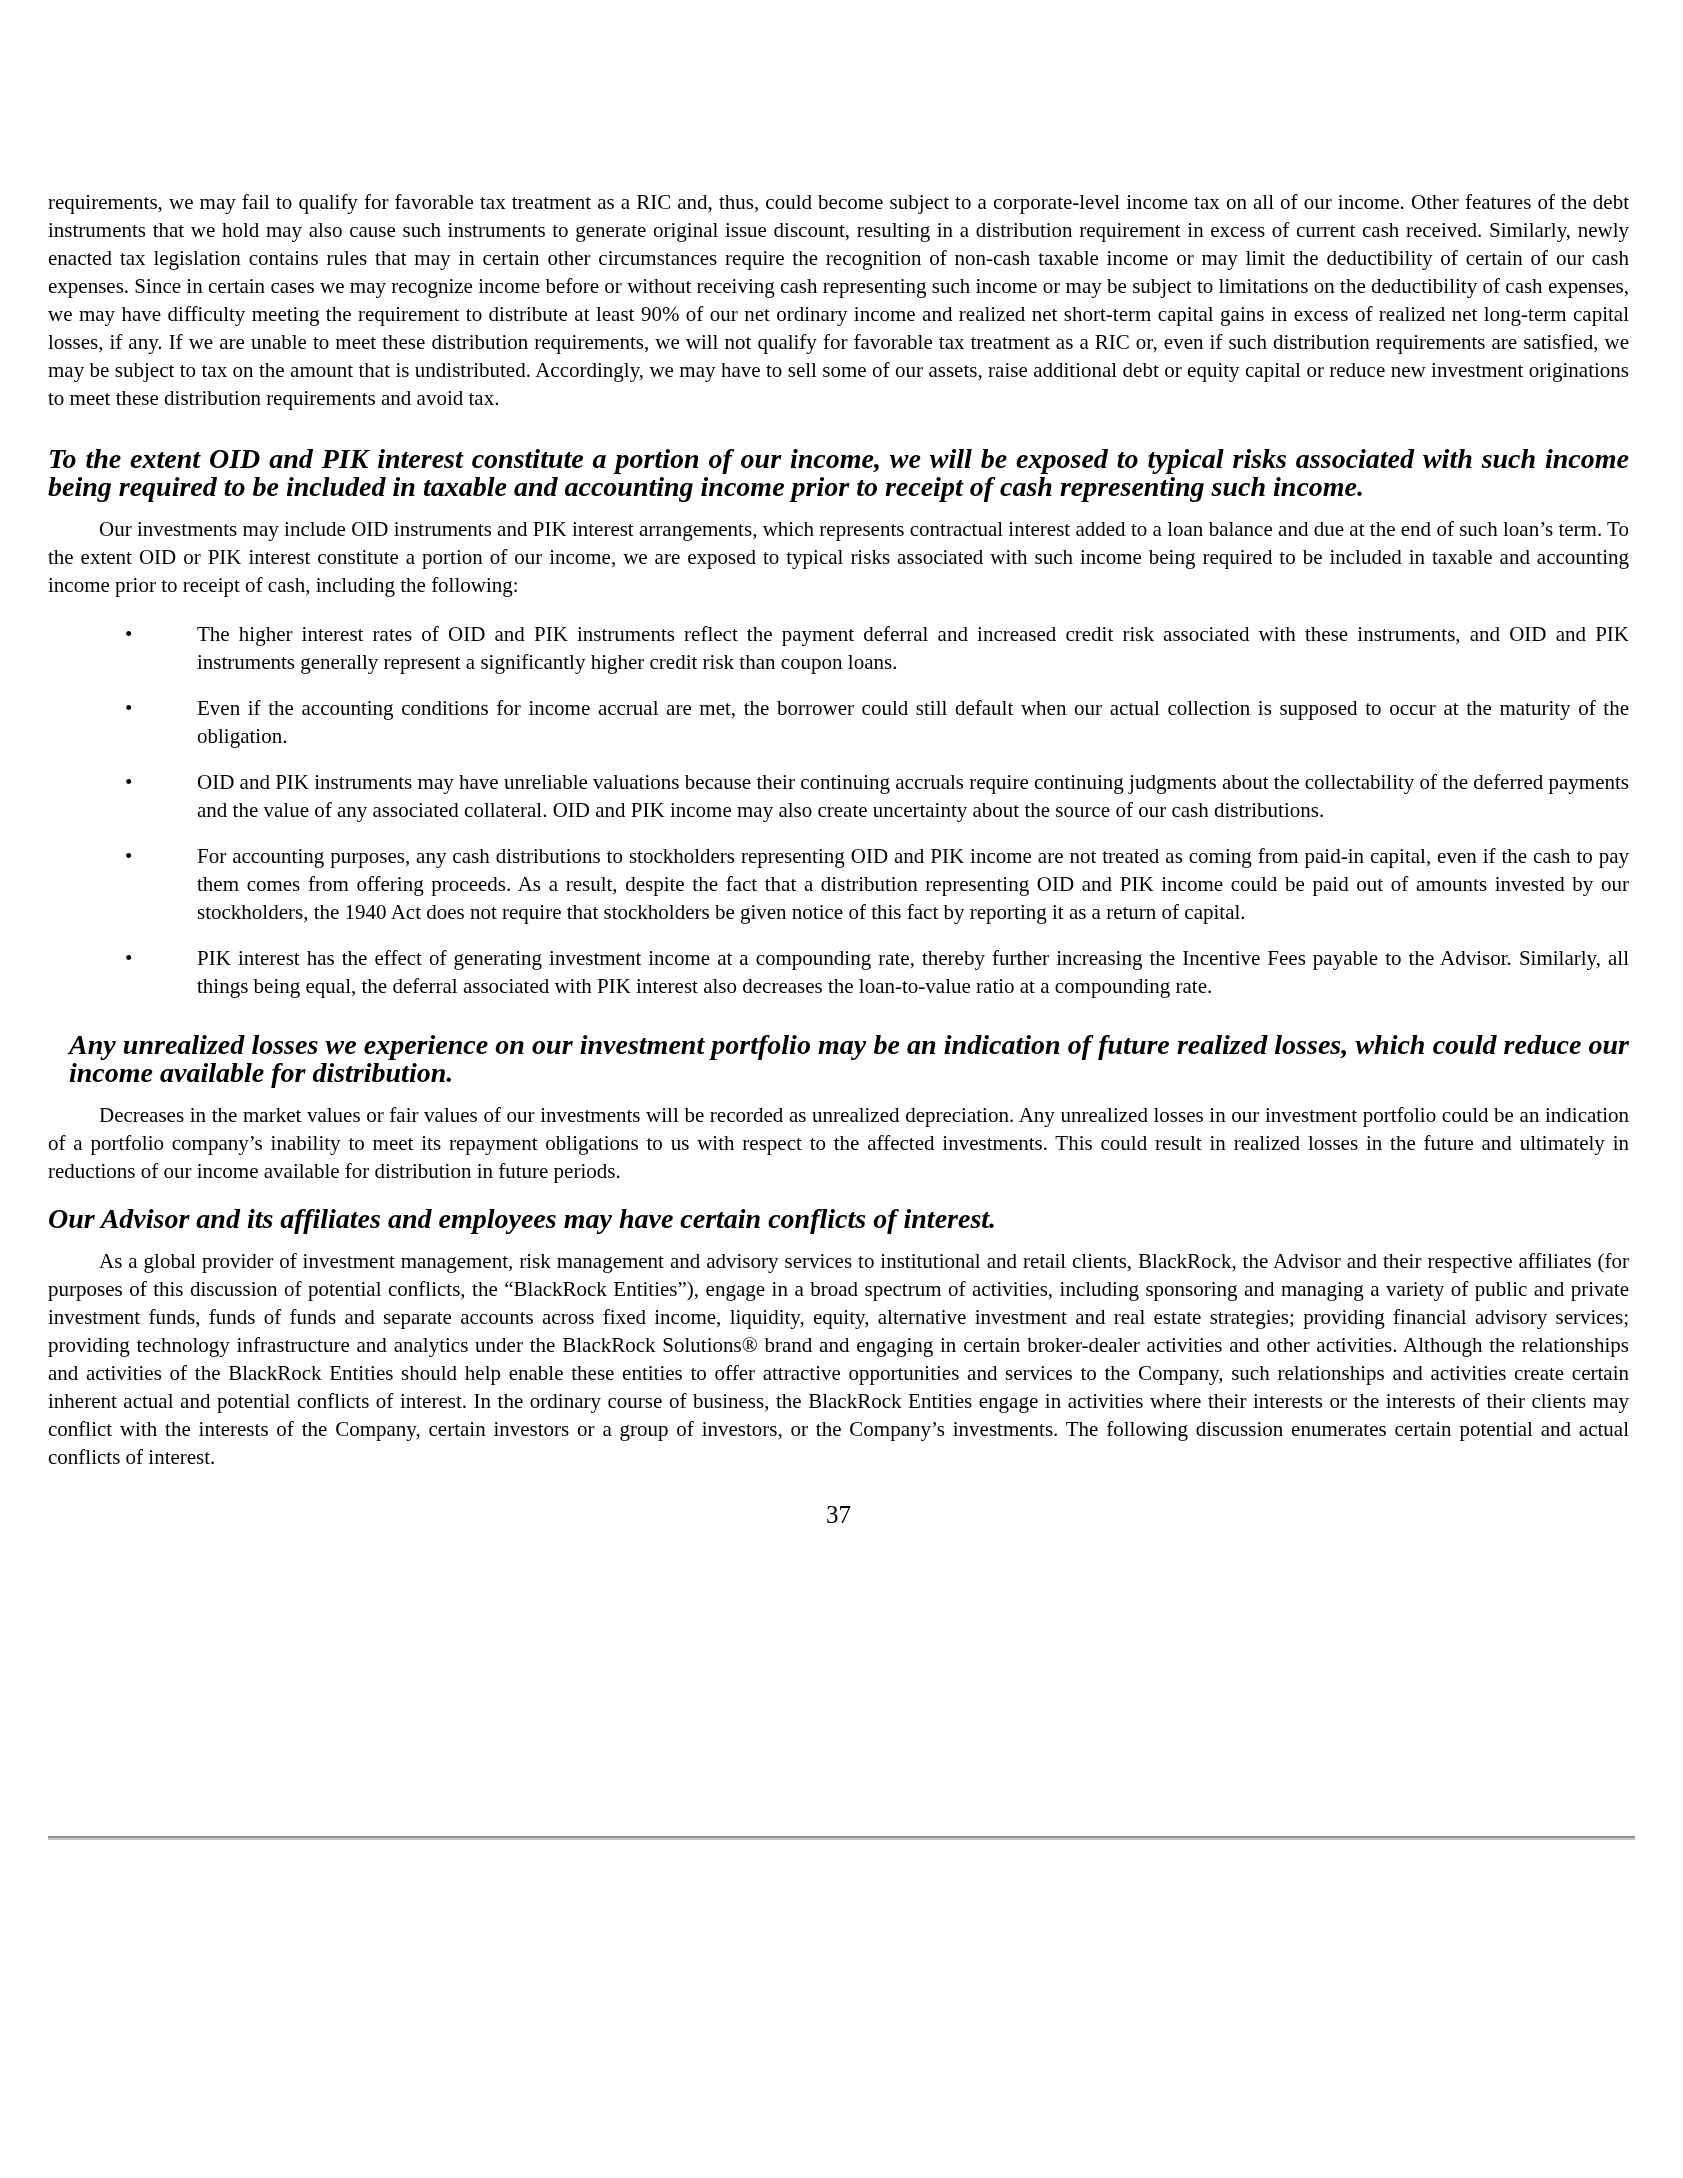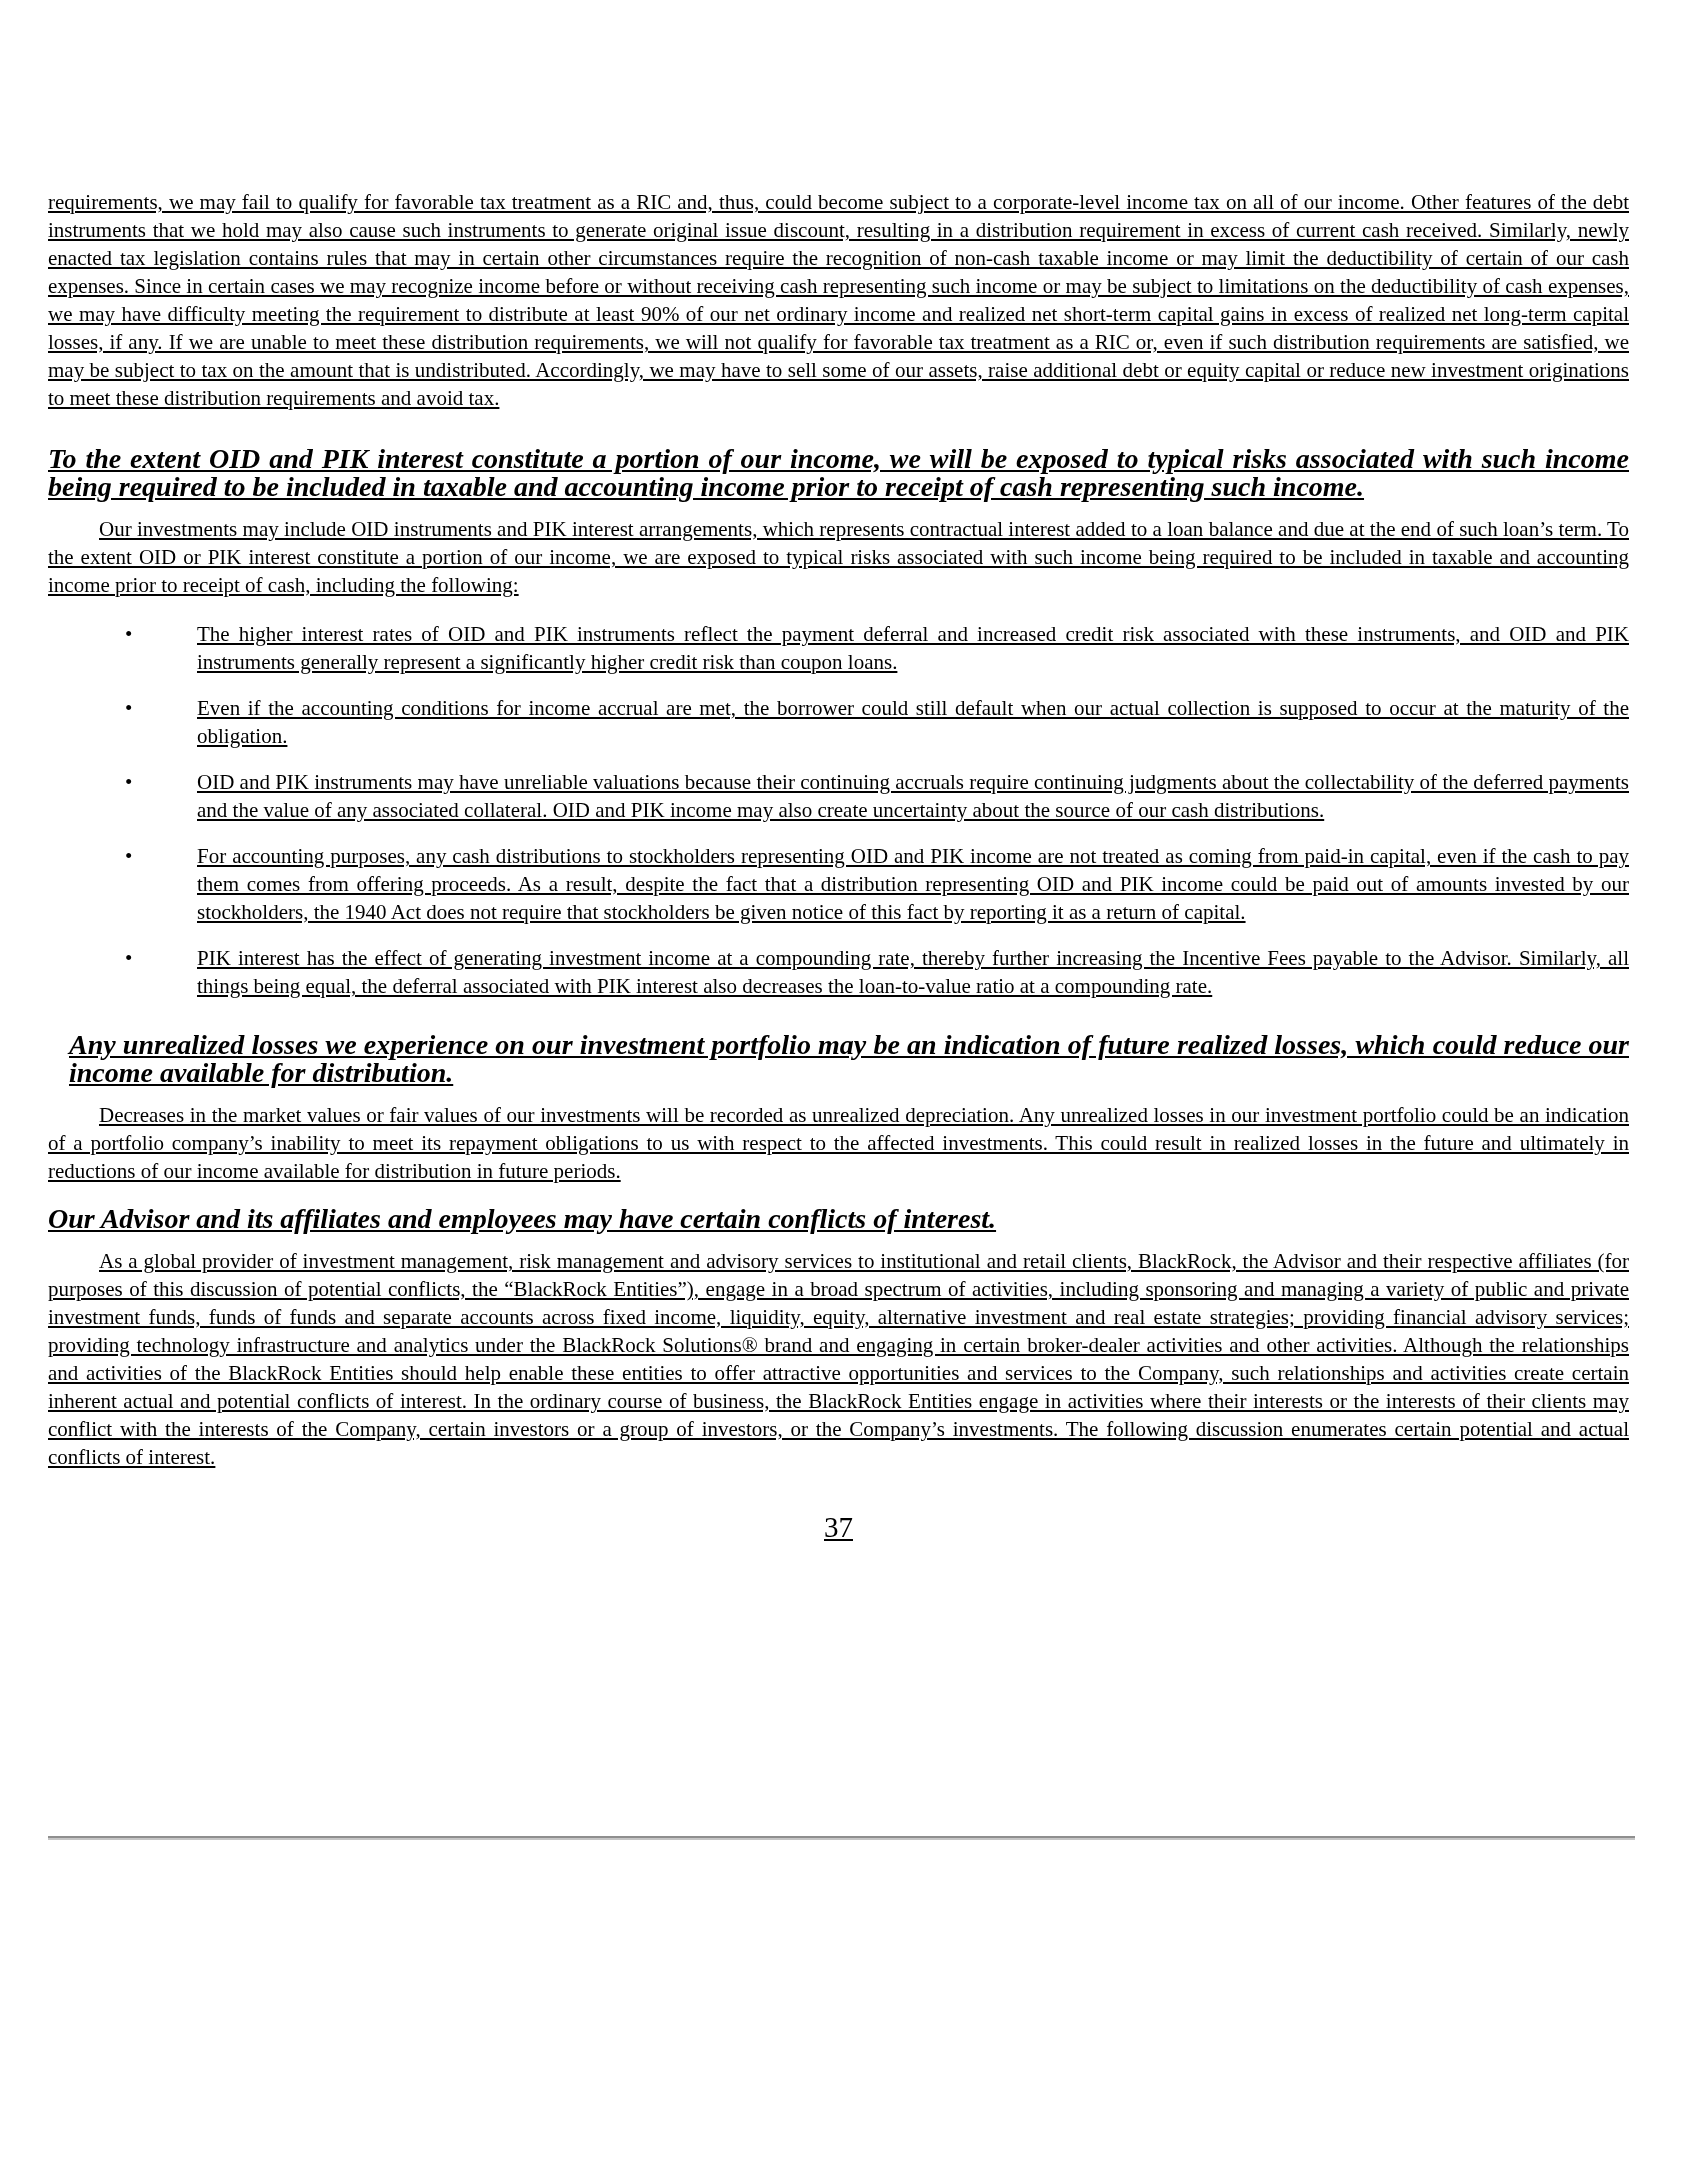--- a/index.html
+++ b/index.html
@@ -11,21 +11,20 @@
     position: relative;
     width: 1683px;
     height: 2178px;
     background: #ffffff;
     overflow: hidden;
     font-family: "Liberation Serif", serif;
     color: #000000;
   }
   .content {
     padding: 188px 54px 0 48px;
-    text-decoration: underline;
   }
   p.body {
     margin: 0;
     font-size: 21px;
     line-height: 28px;
     text-align: justify;
   }
   p.indent {
     text-indent: 51px;
   }
@@ -52,22 +51,22 @@
     font-size: 21px;
     line-height: 28px;
     text-align: justify;
   }
   ul.bullets li .marker {
     position: absolute;
     left: 77px;
     top: 0;
   }
   .pageno {
-    margin-top: 42px;
-    font-size: 29px;
+    margin-top: 30px;
+    font-size: 25px;
     line-height: 28px;
     text-align: center;
   }
   .footer-rule {
     position: absolute;
     top: 1836px;
     left: 48px;
     width: 1587px;
     height: 4px;
     background: linear-gradient(to bottom, #8f8f8f 0%, #8f8f8f 50%, #c6c6c6 50%, #c6c6c6 100%);

